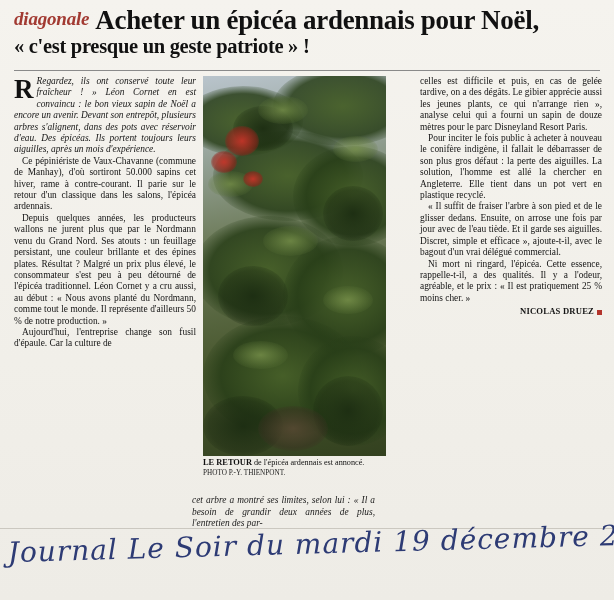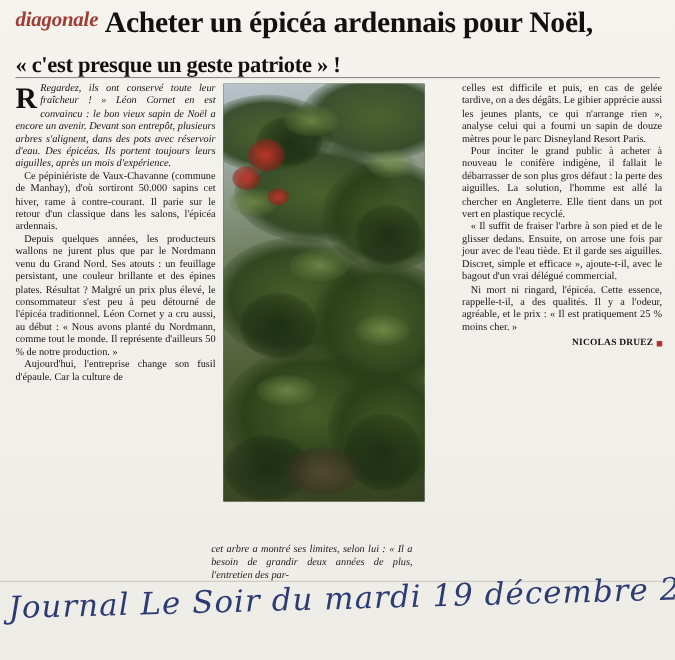--- a/index.html
+++ b/index.html
@@ -55,21 +55,21 @@
     letter-spacing: -0.3px;
     color: #111;
   }
   .headline-line2 {
     font-family: "Liberation Serif", serif;
     font-weight: 700;
     font-size: 20.5px;
     line-height: 24px;
     letter-spacing: -0.3px;
     color: #111;
-    margin-top: 13px;
+    margin-top: 1px;
   }
   .rule {
     position: absolute;
     left: 14px;
     top: 70px;
     width: 586px;
     height: 1px;
     background: #8a8a8a;
   }
   
@@ -235,21 +235,21 @@
         <p class="first"><span class="dropcap">R</span><span class="ital">Regardez, ils ont conservé toute leur fraîcheur ! » Léon Cornet en est convaincu : le bon vieux sapin de Noël a encore un avenir. Devant son entrepôt, plusieurs arbres s'alignent, dans des pots avec réservoir d'eau. Des épicéas. Ils portent toujours leurs aiguilles, après un mois d'expérience.</span></p>
         <p>Ce pépiniériste de Vaux-Chavanne (commune de Manhay), d'où sortiront 50.000 sapins cet hiver, rame à contre-courant. Il parie sur le retour d'un classique dans les salons, l'épicéa ardennais.</p>
         <p>Depuis quelques années, les producteurs wallons ne jurent plus que par le Nordmann venu du Grand Nord. Ses atouts : un feuillage persistant, une couleur brillante et des épines plates. Résultat ? Malgré un prix plus élevé, le consommateur s'est peu à peu détourné de l'épicéa traditionnel. Léon Cornet y a cru aussi, au début : « Nous avons planté du Nordmann, comme tout le monde. Il représente d'ailleurs 50 % de notre production. »</p>
         <p>Aujourd'hui, l'entreprise change son fusil d'épaule. Car la culture de</p>
       </div>
 
       <div class="col col2"></div>
 
       <div class="col col3">
         <p class="first">celles est difficile et puis, en cas de gelée tardive, on a des dégâts. Le gibier apprécie aussi les jeunes plants, ce qui n'arrange rien », analyse celui qui a fourni un sapin de douze mètres pour le parc Disneyland Resort Paris.</p>
-        <p>Pour inciter le grand public à acheter à nouveau le conifère indigène, il fallait le débarrasser de son plus gros défaut : la perte des aiguilles. La solution, l'homme est allé la chercher en Angleterre. Elle tient dans un pot vert en plastique recyclé.</p>
+        <p>Pour inciter le fois public à acheter à nouveau le conifère indigène, il fallait le débarrasser de son plus gros défaut : la perte des aiguilles. La solution, l'homme est allé la chercher en Angleterre. Elle tient dans un pot vert en plastique recyclé.</p>
         <p>« Il suffit de fraiser l'arbre à son pied et de le glisser dedans. Ensuite, on arrose une fois par jour avec de l'eau tiède. Et il garde ses aiguilles. Discret, simple et efficace », ajoute-t-il, avec le bagout d'un vrai délégué commercial.</p>
         <p>Ni mort ni ringard, l'épicéa. Cette essence, rappelle-t-il, a des qualités. Il y a l'odeur, agréable, et le prix : « Il est pratiquement 25 % moins cher. »</p>
         <div class="signature"><span>NICOLAS DRUEZ</span><span class="endmark"></span></div>
       </div>
     </div>
 
     <div class="photo-wrap">
       <div class="photo">
         <div class="sky"></div>
         <div class="foliage">
@@ -271,20 +271,25 @@
           <div class="needle-light" style="left:130px; top:60px; width:45px; height:26px;"></div>
           <div class="needle-light" style="left:60px; top:150px; width:55px; height:30px;"></div>
           <div class="needle-light" style="left:120px; top:210px; width:50px; height:28px;"></div>
           <div class="needle-light" style="left:30px; top:265px; width:55px; height:28px;"></div>
           <div class="flower" style="left:22px; top:50px; width:34px; height:30px;"></div>
           <div class="flower" style="left:8px; top:75px; width:26px; height:22px;"></div>
           <div class="flower" style="left:40px; top:95px; width:20px; height:16px;"></div>
           <div class="trunkpot" style="left:55px; top:330px; width:70px; height:45px;"></div>
         </div>
       </div>
+      <div class="caption">
+        <span class="cap-lead">LE RETOUR</span>
+        <span>de l'épicéa ardennais est annoncé.</span>
+        <span class="credit">PHOTO P.-Y. THIENPONT.</span>
+      </div>
     </div>
 
     <div class="col2-text">
       <p class="first ital">cet arbre a montré ses limites, selon lui : « Il a besoin de grandir deux années de plus, l'entretien des par-</p>
     </div>
 
   </div>
 
   <div class="hw-sep"></div>
 

